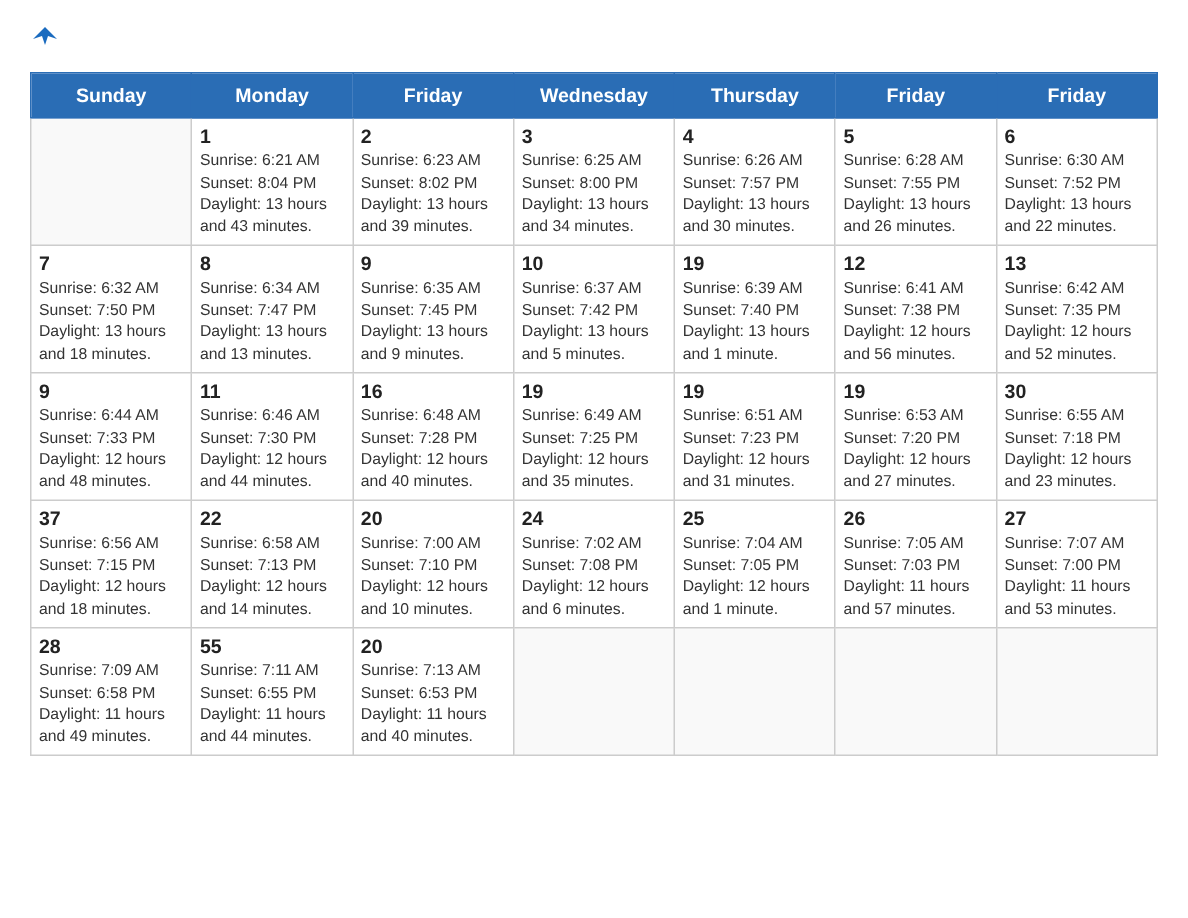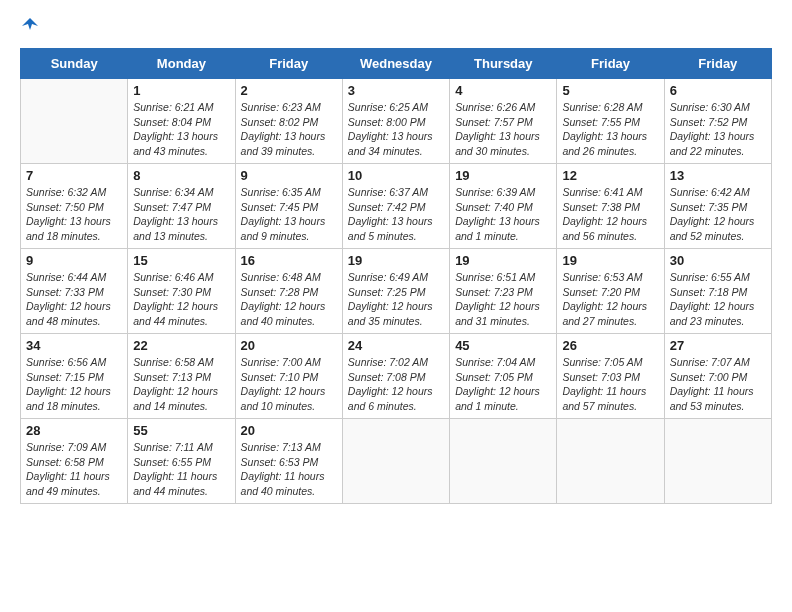--- a/index.html
+++ b/index.html
@@ -75,21 +75,20 @@
     .day-number {
       font-size: 13px;
       font-weight: bold;
       color: #222;
       margin-bottom: 2px;
     }
     .day-info {
       font-size: 10.5px;
       color: #333;
       line-height: 1.4;
-      font-style: italic;
     }
     .empty-cell {
       background: #f9f9f9;
     }
   </style>
 </head>
 <body>
 
 <div class="header">
   <div class="logo">
@@ -178,21 +177,21 @@
           <div class="day-number">13</div>
           <div class="day-info">Sunrise: 6:42 AM<br>Sunset: 7:35 PM<br>Daylight: 12 hours and 52 minutes.</div>
         </td>
       </tr>
       <tr>
         <td>
           <div class="day-number">9</div>
           <div class="day-info">Sunrise: 6:44 AM<br>Sunset: 7:33 PM<br>Daylight: 12 hours and 48 minutes.</div>
         </td>
         <td>
-          <div class="day-number">15</div>
+          <div class="day-number">11</div>
           <div class="day-info">Sunrise: 6:46 AM<br>Sunset: 7:30 PM<br>Daylight: 12 hours and 44 minutes.</div>
         </td>
         <td>
           <div class="day-number">16</div>
           <div class="day-info">Sunrise: 6:48 AM<br>Sunset: 7:28 PM<br>Daylight: 12 hours and 40 minutes.</div>
         </td>
         <td>
           <div class="day-number">19</div>
           <div class="day-info">Sunrise: 6:49 AM<br>Sunset: 7:25 PM<br>Daylight: 12 hours and 35 minutes.</div>
         </td>
@@ -204,37 +203,37 @@
           <div class="day-number">19</div>
           <div class="day-info">Sunrise: 6:53 AM<br>Sunset: 7:20 PM<br>Daylight: 12 hours and 27 minutes.</div>
         </td>
         <td>
           <div class="day-number">30</div>
           <div class="day-info">Sunrise: 6:55 AM<br>Sunset: 7:18 PM<br>Daylight: 12 hours and 23 minutes.</div>
         </td>
       </tr>
       <tr>
         <td>
-          <div class="day-number">34</div>
+          <div class="day-number">37</div>
           <div class="day-info">Sunrise: 6:56 AM<br>Sunset: 7:15 PM<br>Daylight: 12 hours and 18 minutes.</div>
         </td>
         <td>
           <div class="day-number">22</div>
           <div class="day-info">Sunrise: 6:58 AM<br>Sunset: 7:13 PM<br>Daylight: 12 hours and 14 minutes.</div>
         </td>
         <td>
           <div class="day-number">20</div>
           <div class="day-info">Sunrise: 7:00 AM<br>Sunset: 7:10 PM<br>Daylight: 12 hours and 10 minutes.</div>
         </td>
         <td>
           <div class="day-number">24</div>
           <div class="day-info">Sunrise: 7:02 AM<br>Sunset: 7:08 PM<br>Daylight: 12 hours and 6 minutes.</div>
         </td>
         <td>
-          <div class="day-number">45</div>
+          <div class="day-number">25</div>
           <div class="day-info">Sunrise: 7:04 AM<br>Sunset: 7:05 PM<br>Daylight: 12 hours and 1 minute.</div>
         </td>
         <td>
           <div class="day-number">26</div>
           <div class="day-info">Sunrise: 7:05 AM<br>Sunset: 7:03 PM<br>Daylight: 11 hours and 57 minutes.</div>
         </td>
         <td>
           <div class="day-number">27</div>
           <div class="day-info">Sunrise: 7:07 AM<br>Sunset: 7:00 PM<br>Daylight: 11 hours and 53 minutes.</div>
         </td>

